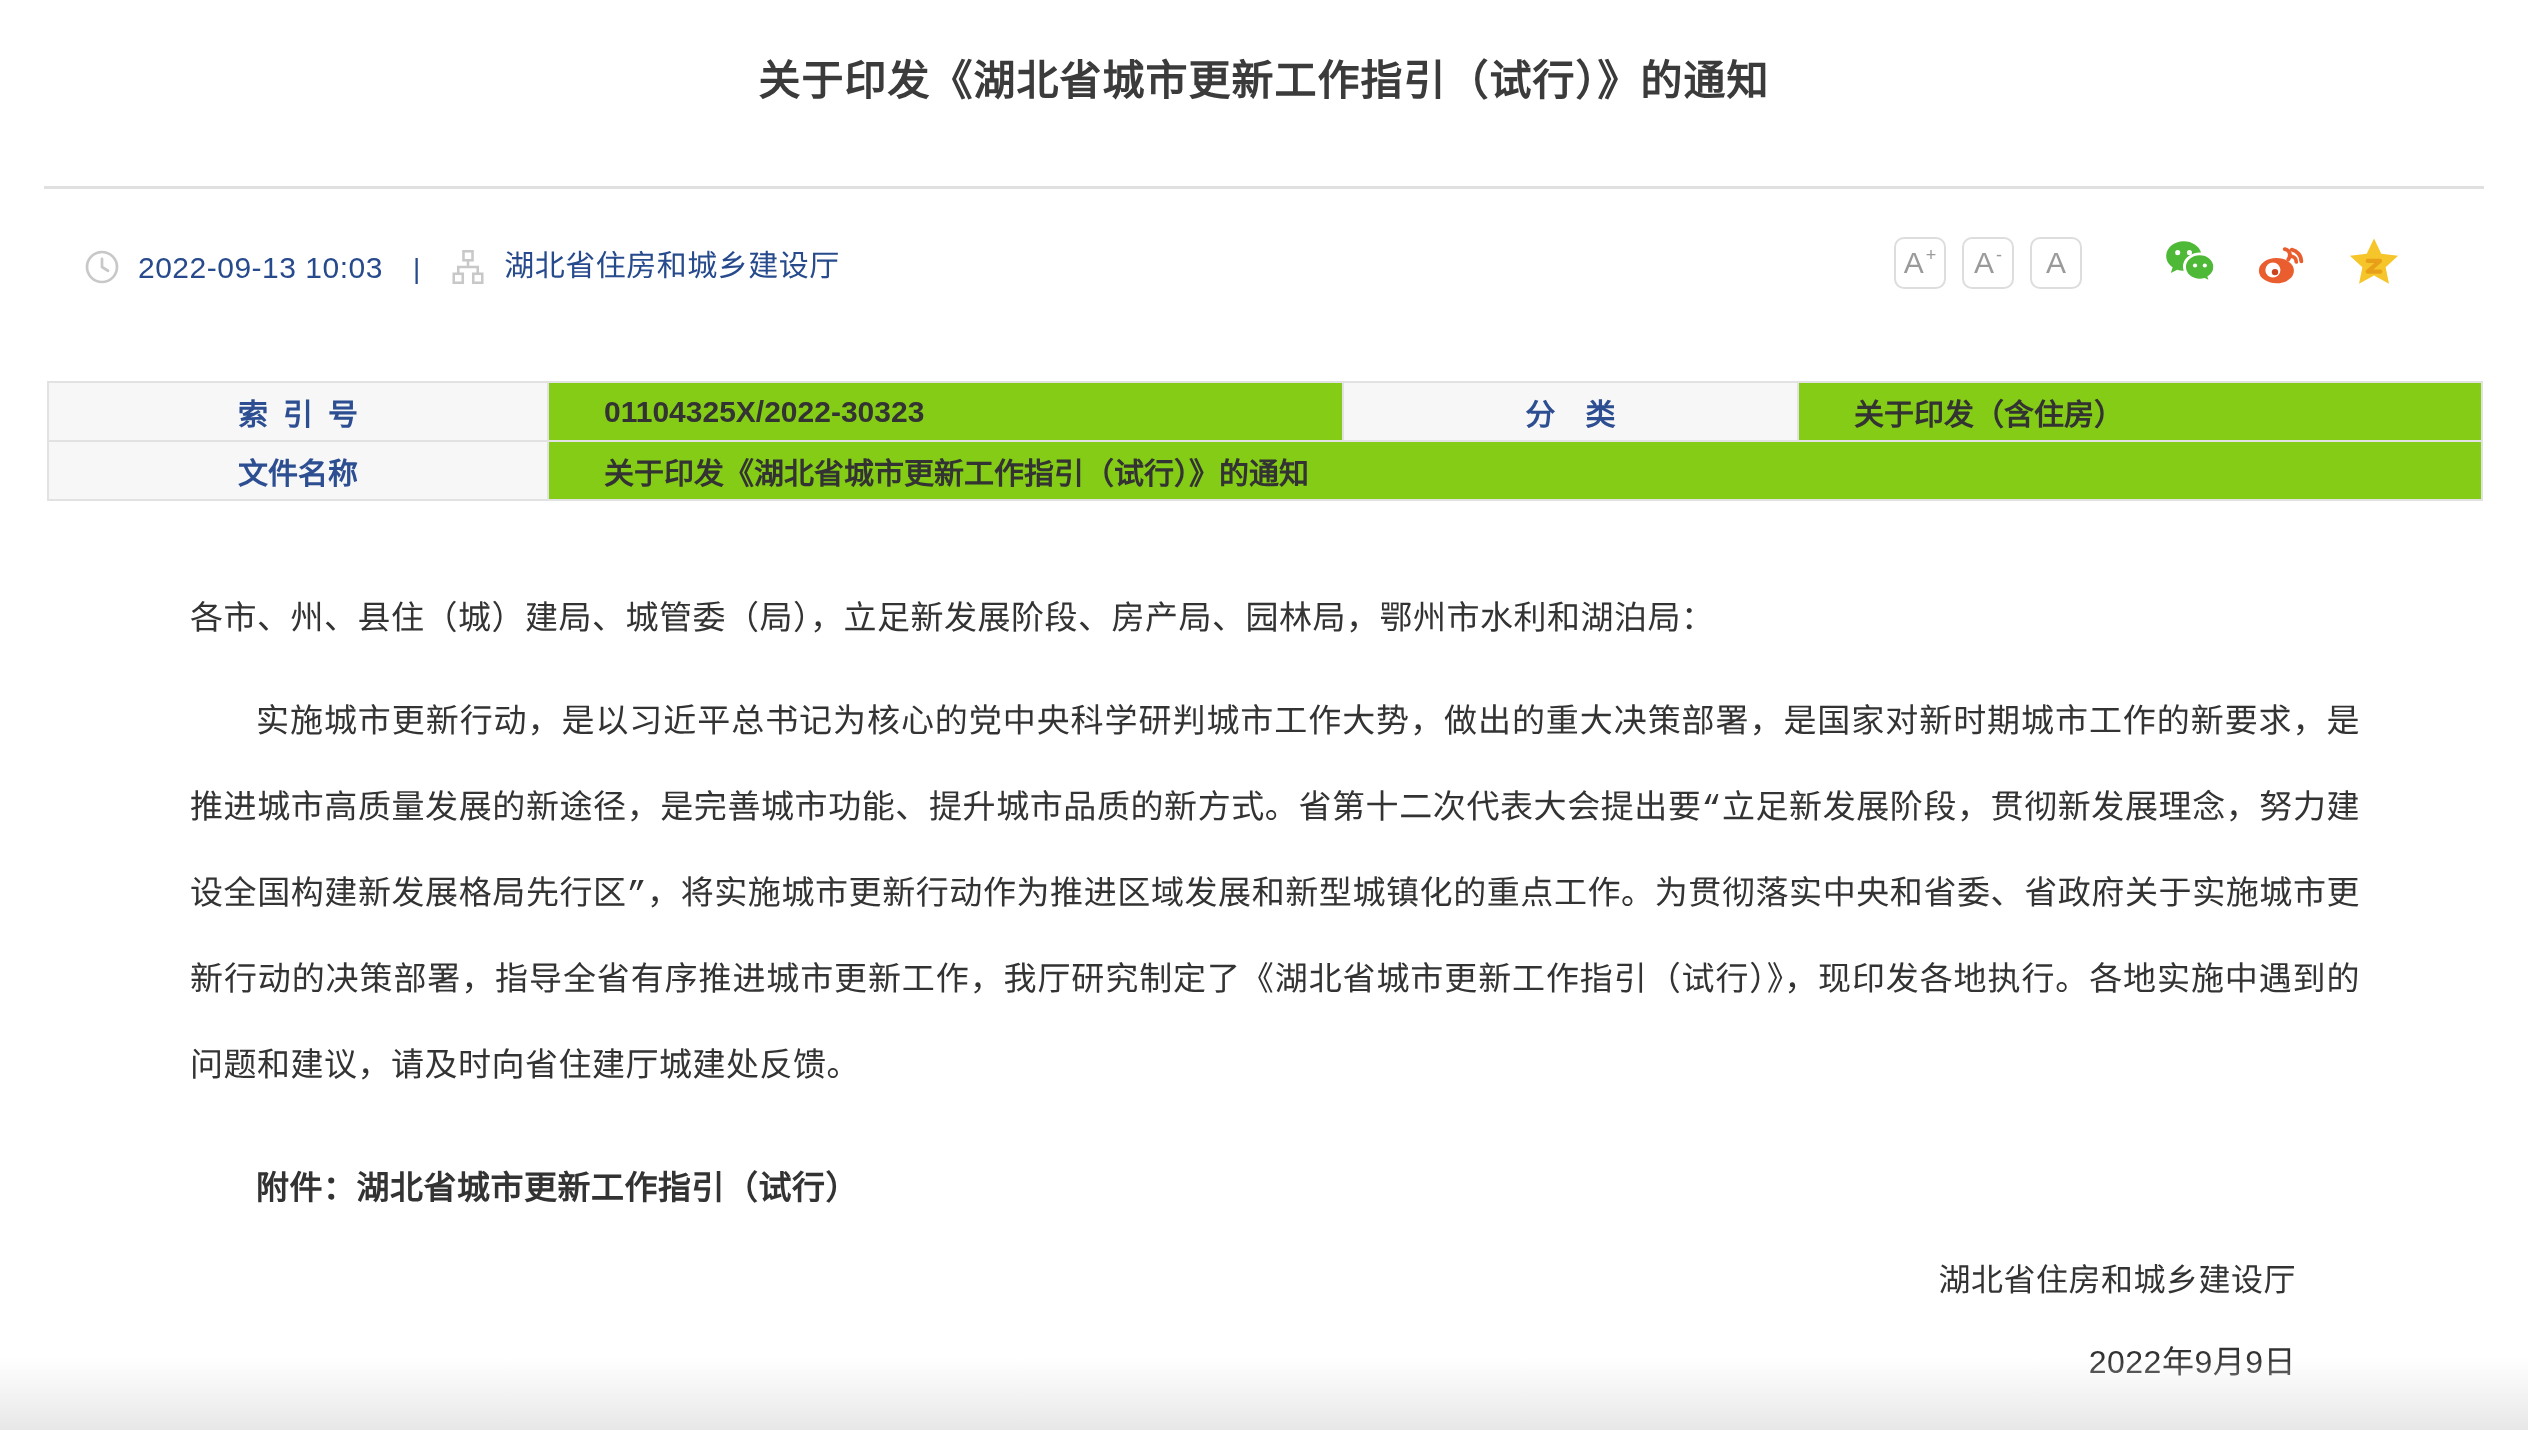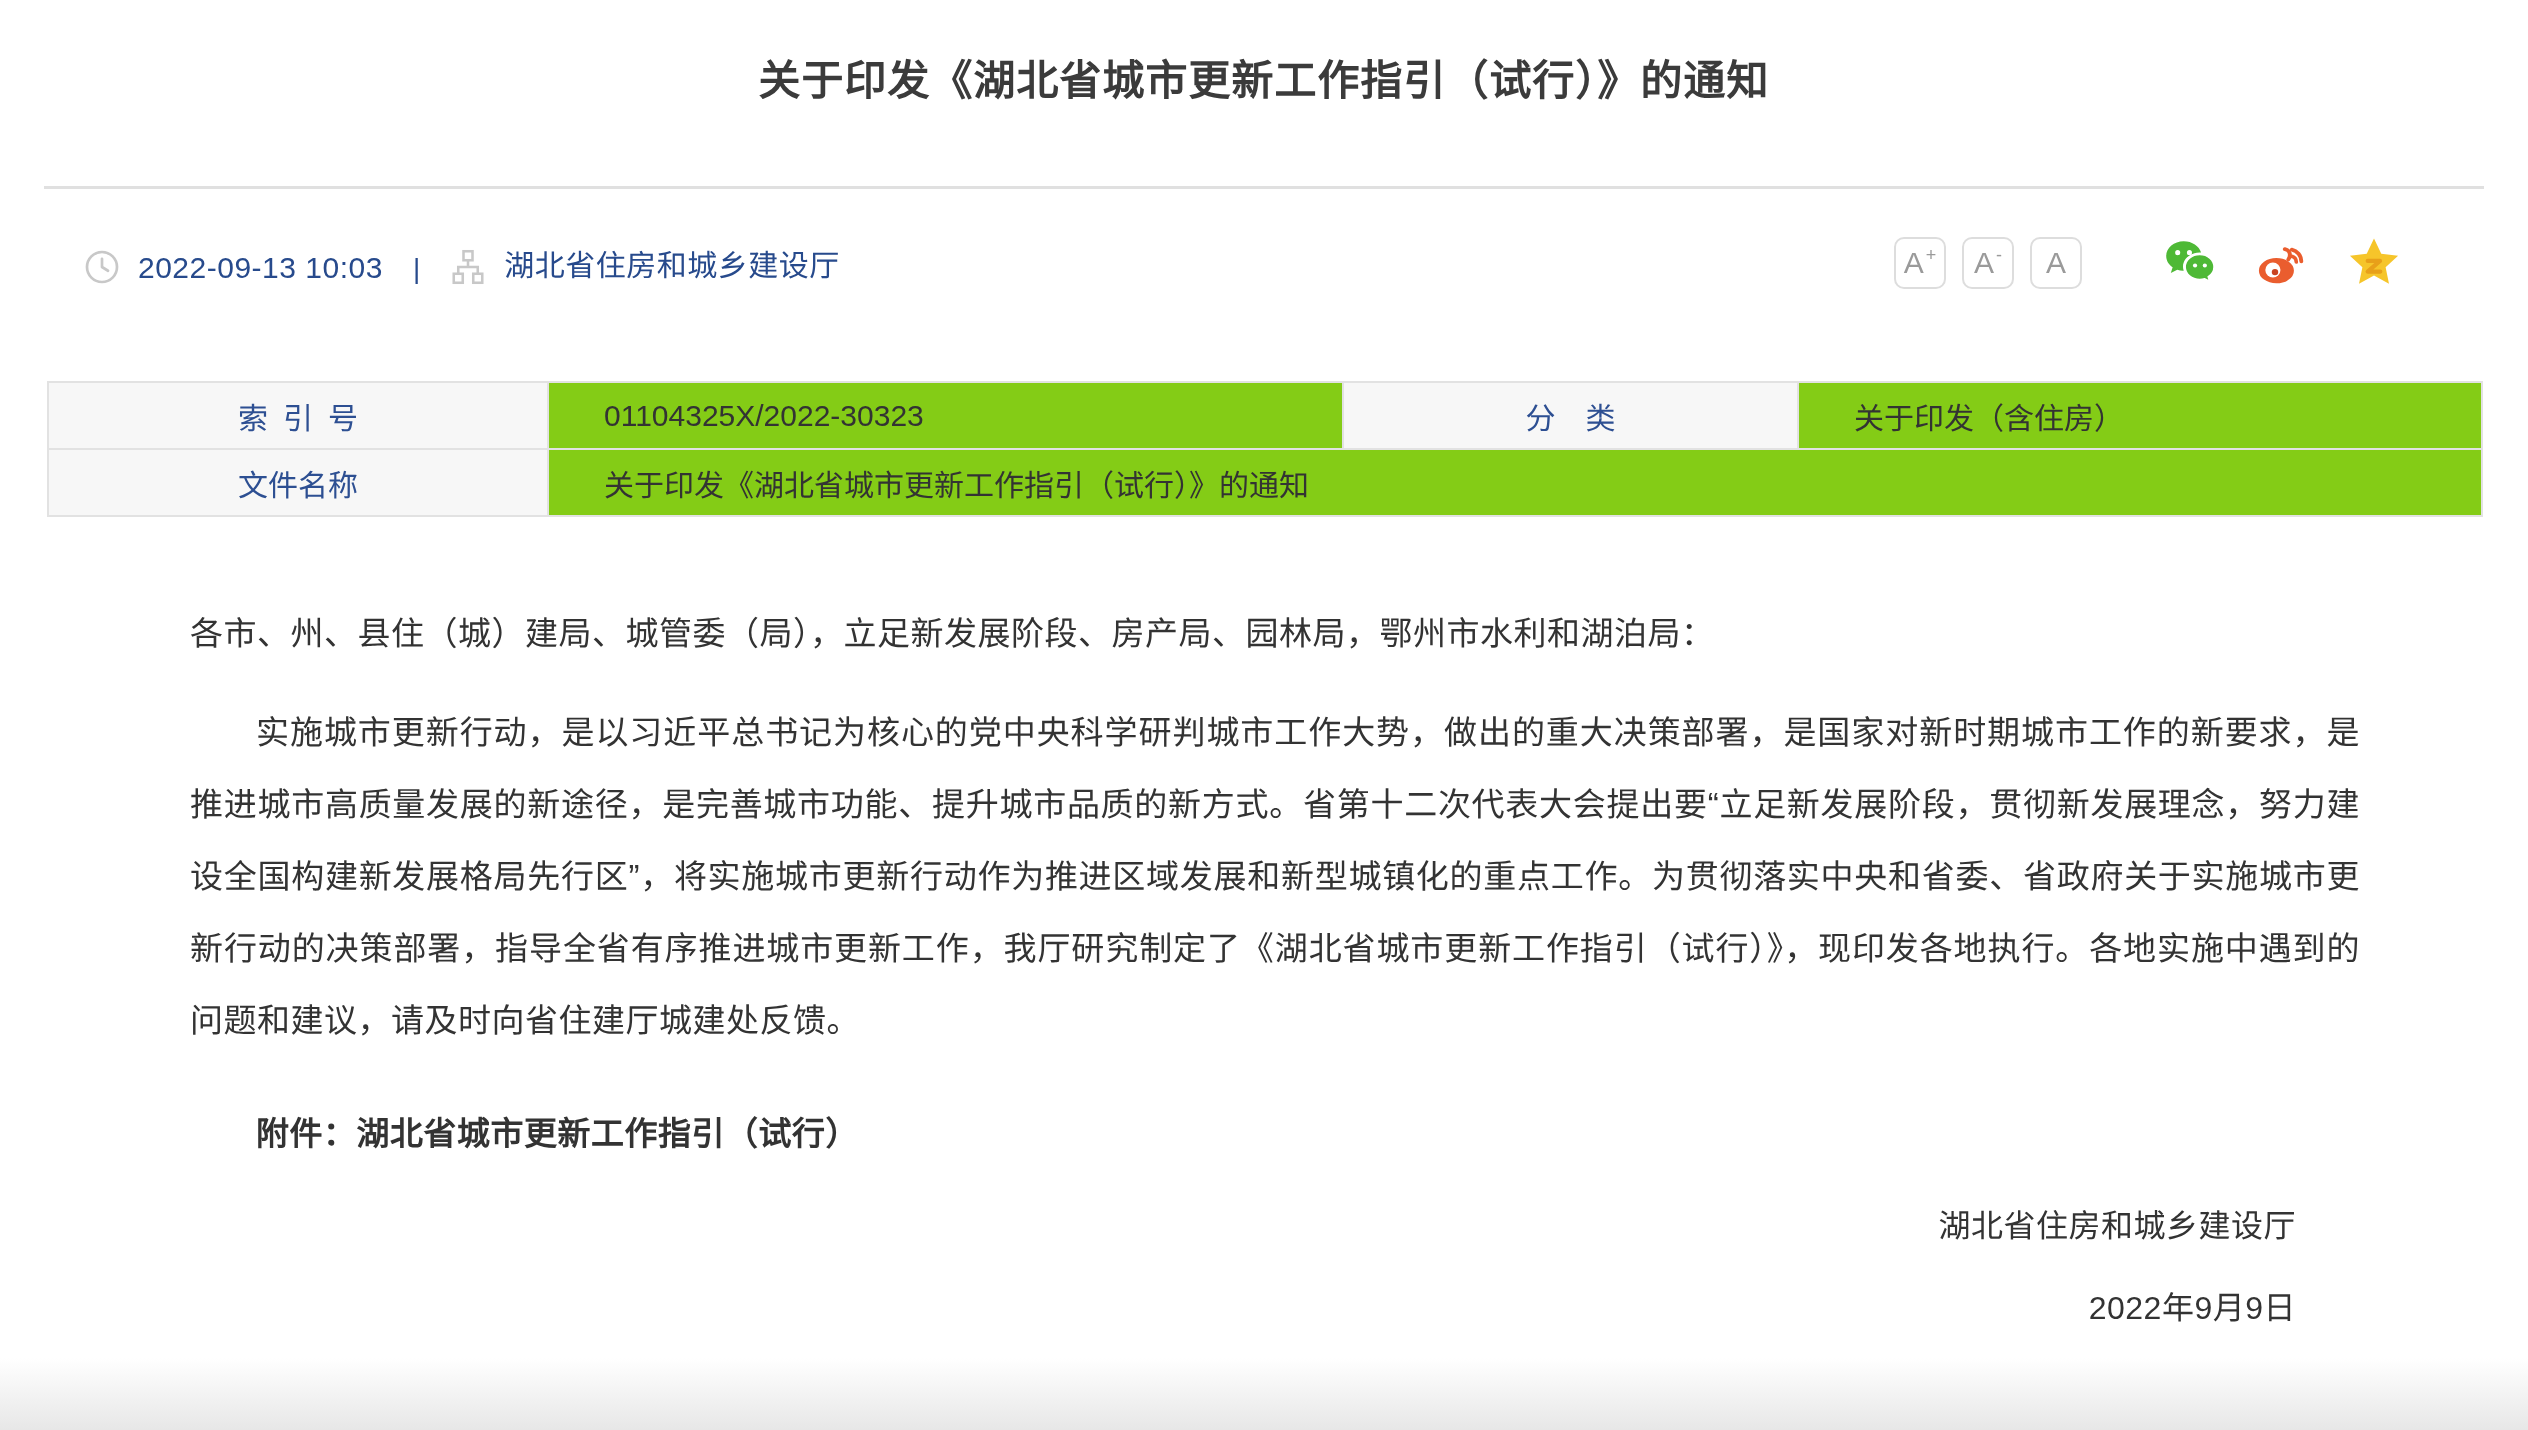--- a/index.html
+++ b/index.html
@@ -58,39 +58,39 @@
   .share-btn svg{width:56px;height:56px;}
   .share-group{margin-left:44px;display:flex;align-items:center;}
 
   .info-table{
     margin:78px 47px 0 47px;
     border-collapse:collapse;width:2434px;table-layout:fixed;
     font-size:30px;
   }
   .info-table td{
     border:2px solid var(--border-gray,#e2e2e2);
-    height:67px;vertical-align:middle;
+    height:59px;vertical-align:middle;font-weight:bold;
   }
   .info-table td.lbl{
     background:var(--label-bg,#f7f7f7);
     color:var(--label-blue,#2d4f92);
     text-align:center;
   }
   .info-table td.val{
     background:#84cc16;color:var(--text-dark,#333);
     padding-left:55px;text-align:left;
   }
   .article{
     margin-top:96px;padding:0 168px 0 190px;
     font-size:33px;color:var(--text-dark,#333);letter-spacing:0.5px;
   }
   .salutation{margin:0;line-height:42px;}
   .main-para{
-    margin:42px 0 0 0;line-height:72px;
-    text-align:justify;text-indent:2em;
+    margin:42px 0 0 0;line-height:86px;
+    text-align:justify;text-indent:2em;font-family:Liberation Mono, monospace;
   }
   .attachment{margin:56px 0 0 0;line-height:42px;text-indent:2em;font-weight:bold;}
   .signature{margin:50px 0 0 0;line-height:42px;text-align:right;padding-right:64px;font-size:32px;}
   .sign-date{margin:40px 0 0 0;line-height:42px;text-align:right;padding-right:64px;font-size:32px;}
   .footer-fade{
     position:absolute;left:0;right:0;bottom:0;height:72px;
     background:linear-gradient(to bottom,rgba(231,231,231,0),#e7e7e7);
     pointer-events:none;
   }
 </style>

